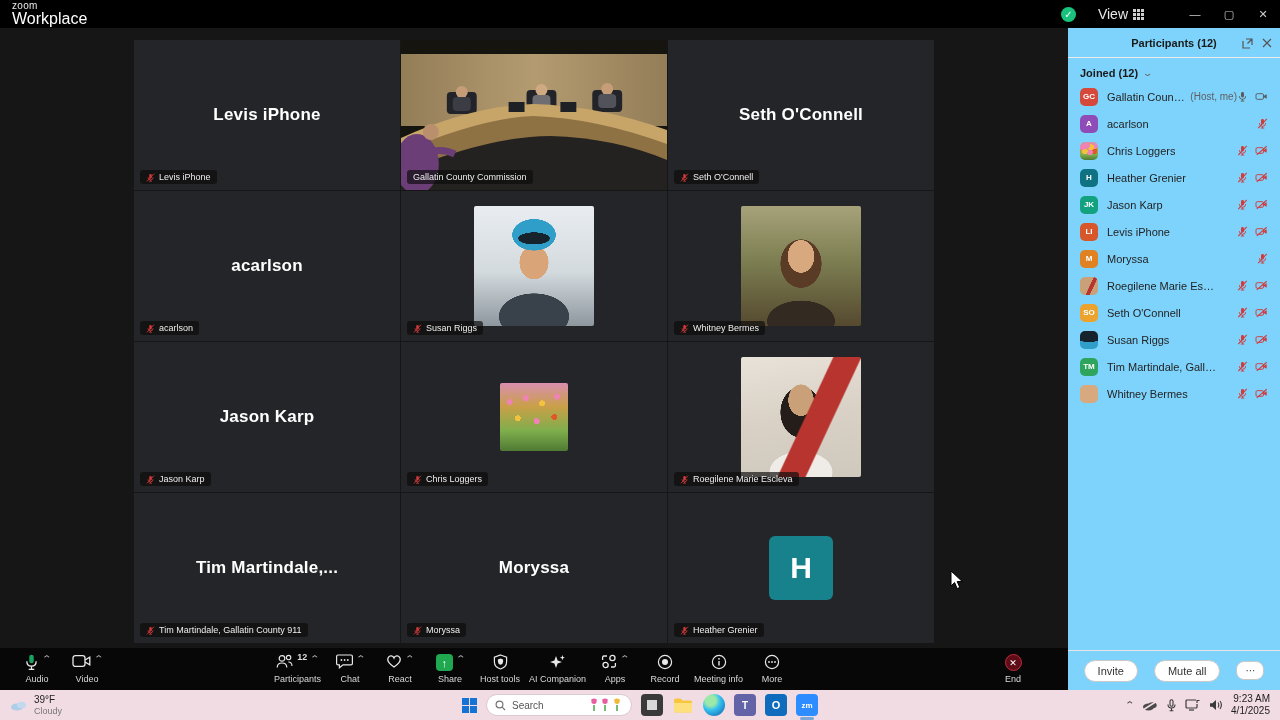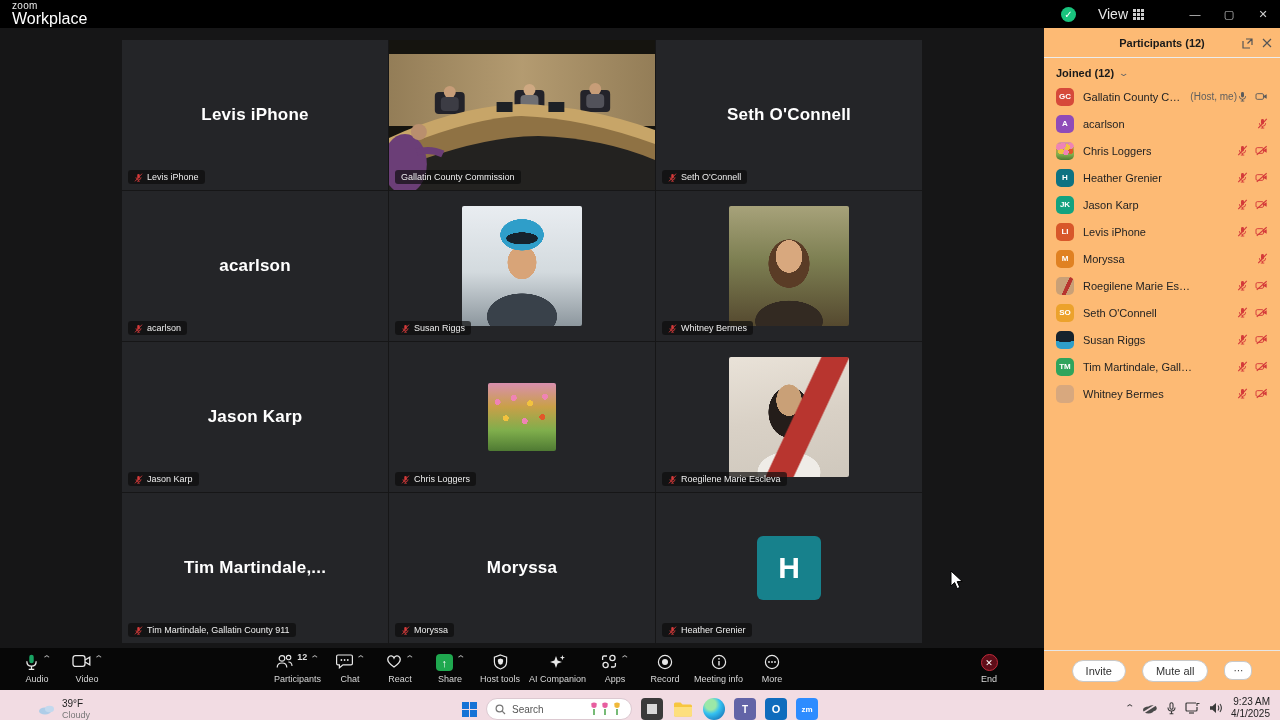--- a/index.html
+++ b/index.html
@@ -73,21 +73,21 @@
   .tlabel { font-size:9px; color:#d8d8d8; margin-top:1px; white-space:nowrap; }
   .caret { color:#b9b9b9; font-size:9px; line-height:10px; transform:scaleX(1.4); }
   .badge12 { color:#ddd; font-size:9px; margin-top:-2px;font-weight:bold; }
   .share-ico { width:17px; height:17px; background:#1fa84f; border-radius:4px; color:#fff;
     display:flex; align-items:center; justify-content:center; font-size:11px; font-weight:700; }
   .end-ico { width:17px; height:17px; background:#5e0d18; border:1.5px solid #c22a3a; border-radius:50%;
     color:#fff; display:flex; align-items:center; justify-content:center; font-size:9px; font-weight:700; }
   .sp-a { width:158px; } .sp-b { flex:1; } .sp-end { width:18px; }
 
   
-  .panel { width:236px; background:#fdba74; display:flex; flex-direction:column; }
+  .panel { width:212px; background:#7dd3fc; display:flex; flex-direction:column; }
   .panel-header { height:30px; display:flex; align-items:center; justify-content:center;
     position:relative; border-bottom:1px solid #ececec; font-size:11px; font-weight:700; color:#1a1a1a; }
   .ph-icons { position:absolute; right:8px; top:0; height:30px; display:flex; align-items:center; gap:9px; color:#555; }
   .search-wrap { padding:9px 10px 3px; }
   .search { height:24px; border:1px solid #d9d9d9; border-radius:12px; display:flex; align-items:center;
     padding:0 9px; gap:5px; }
   .search input { border:none; outline:none; font-size:11px; color:#444; width:140px;
     font-family:"Liberation Sans",sans-serif; background:transparent; }
   .search input::placeholder { color:#8a8a8a; }
   .joined { padding:9px 12px 4px; font-size:11px; font-weight:700; color:#1a1a1a;
@@ -105,22 +105,22 @@
     display:flex; align-items:center; gap:7px; }
   .njcaret { color:#666; font-size:10px; font-weight:400; }
   .panel-footer { margin-top:auto; border-top:1px solid #e6e6e6; height:40px; display:flex;
     align-items:center; justify-content:center; gap:16px; }
   .pf-btn { border:1px solid #c9c9c9; border-radius:13px; background:#fff; font-size:11px;
     color:#333; padding:4px 13px; font-family:"Liberation Sans",sans-serif; }
   .pf-more { border:1px solid #c9c9c9; border-radius:8px; background:#fff; font-size:10px;
     color:#333; padding:3px 8px; }
 
   
-  .taskbar { height:30px; background:#f2dce3; display:flex; align-items:flex-end; position:relative;
-    color:#333;padding-left:28px; }
+  .taskbar { height:30px; background:#f2dce3; display:flex; align-items:center; position:relative;
+    color:#333; }
   .weather { display:flex; align-items:center; gap:6px; margin-left:10px; }
   .wtxt { line-height:1.15; }
   .wtemp { font-size:10px; color:#222; }
   .wcond { font-size:9px; color:#777; }
   .tb-center { position:absolute; left:50%; transform:translateX(-50%); display:flex;
     align-items:center; gap:9px; }
   .start-ico { display:grid; grid-template-columns:7px 7px; grid-auto-rows:7px; gap:1px; }
   .start-ico i { background:#1573d6; }
   .search-pill { width:146px; height:22px; background:#fff; border:1px solid #dcc9d1;
     border-radius:12px; display:flex; align-items:center; padding:0 8px; gap:6px; color:#555; font-size:10px; }

